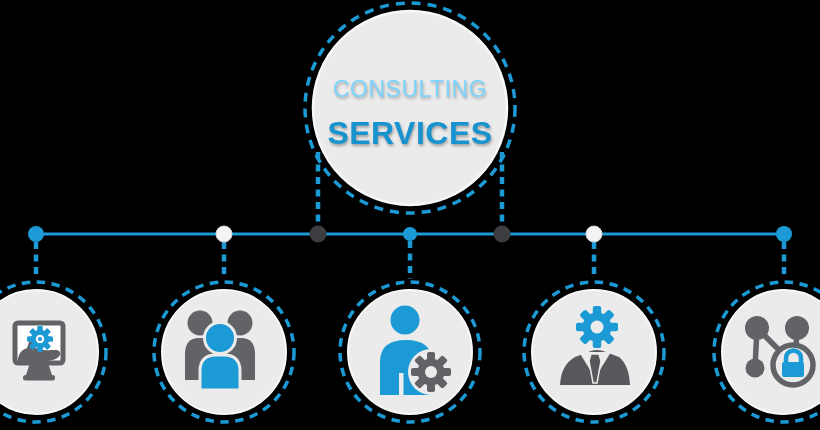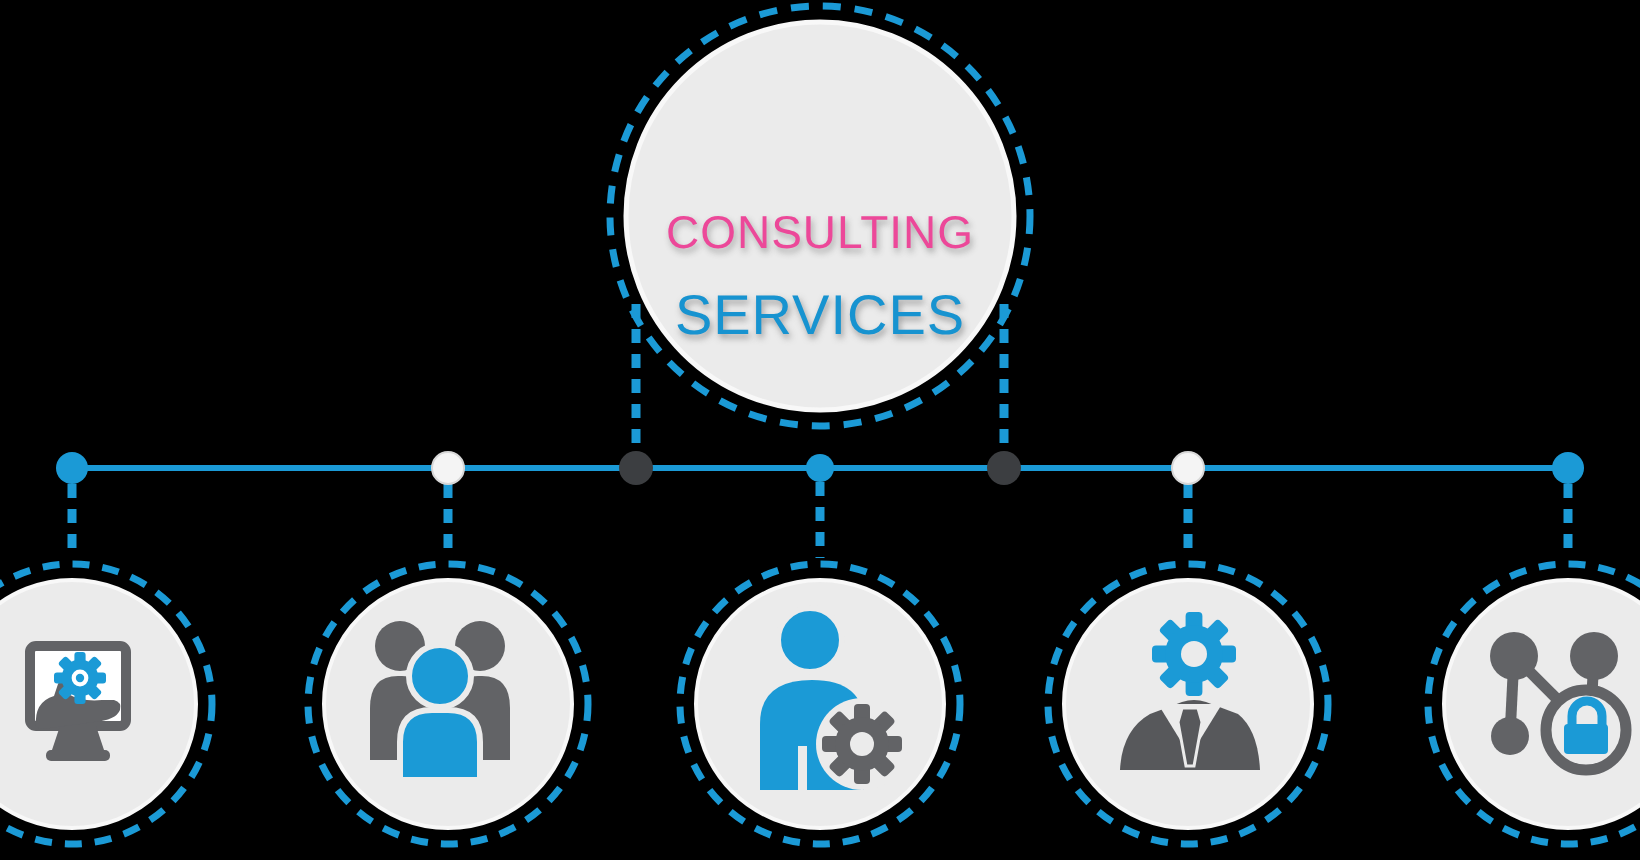--- a/index.html
+++ b/index.html
@@ -11,24 +11,24 @@
   .stage{position:absolute;inset:0;width:820px;height:430px;}
   svg.connectors{position:absolute;left:0;top:0;}
   .node{position:absolute;}
   .node svg{display:block;}
   .root-label{
     position:absolute;left:300px;top:76px;width:220px;
     text-align:center;user-select:none;
   }
   .root-label .l1{
     font-size:23px;font-weight:400;letter-spacing:.5px;
-    color:#ec4899;text-shadow:1px 2px 3px rgba(80,80,80,.45);margin-top:27px;
+    color:#7dd3fc;text-shadow:1px 2px 3px rgba(80,80,80,.45);
   }
   .root-label .l2{
-    margin-top:12px;font-size:28px;font-weight:400;letter-spacing:.5px;
+    margin-top:12px;font-size:32px;font-weight:700;letter-spacing:.5px;
     color:#1793d0;text-shadow:1px 2px 3px rgba(80,80,80,.5);text-align:center;
   }
 </style>
 </head>
 <body>
 
 <div class="stage">
 
   <svg class="connectors" width="820" height="430" viewBox="0 0 820 430">
 

